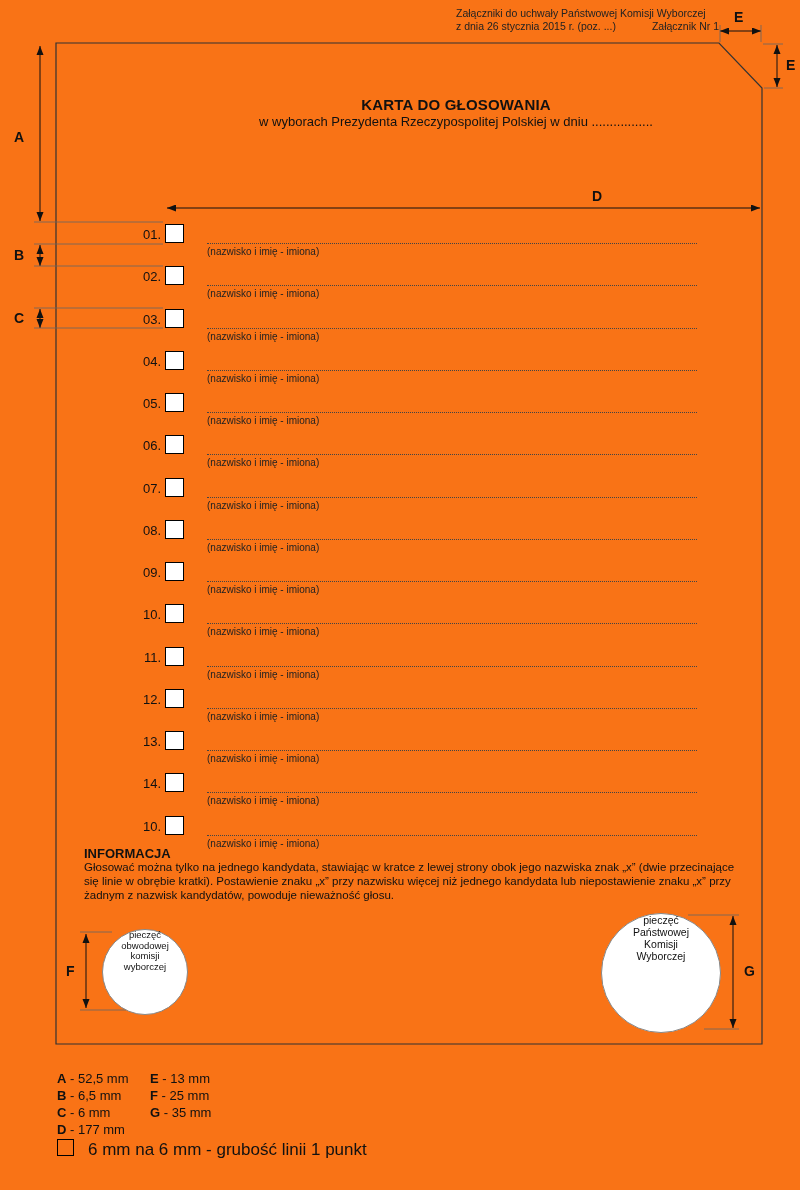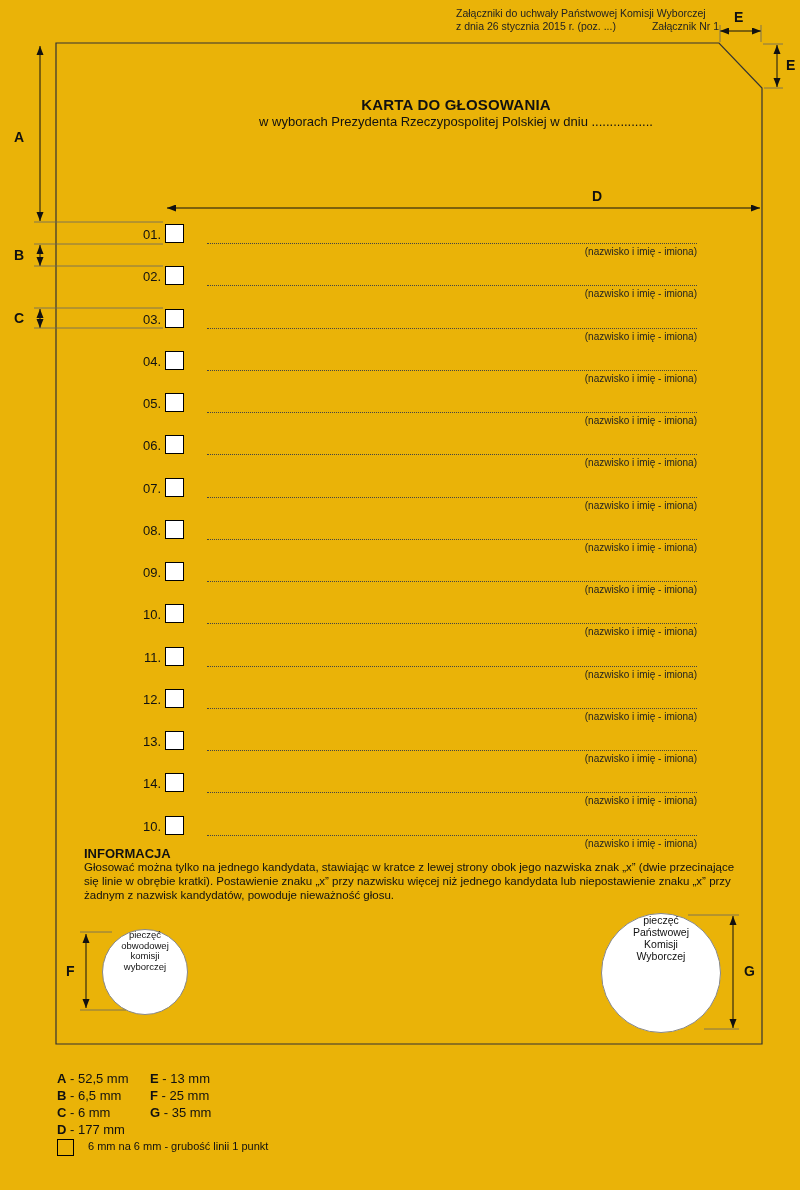--- a/index.html
+++ b/index.html
@@ -1,49 +1,49 @@
 <!DOCTYPE html>
 <html><head>
 <meta charset="utf-8">
 <style>
   html,body{margin:0;padding:0;background:#fff;}
-  #page{position:relative;width:800px;height:1190px;background:#eab308;overflow:hidden;
+  #page{position:relative;width:800px;height:1190px;background:#f97316;overflow:hidden;
         font-family:"Liberation Sans", sans-serif;color:#111;}
   .abs{position:absolute;}
   
   #att-note{left:456px;top:7px;width:263px;font-size:10.5px;line-height:13px;color:#222;}
   #att-note .l2{display:flex;justify-content:space-between;}
   
   .center-band{left:56px;width:800px;text-align:center;}
   #title{top:96px;font-size:15px;font-weight:bold;letter-spacing:.2px;}
   #subtitle{top:114px;font-size:13px;}
   #section-heading{top:164px;font-size:13.5px;font-weight:bold;}
   
   .dim{position:absolute;font-weight:bold;font-size:14px;color:#111;}
   
   #rows{left:0;top:224px;width:800px;}
   .row{position:relative;height:42.25px;}
   .row .num{position:absolute;left:130px;top:3px;width:31px;text-align:right;font-size:13px;}
   .row .box{position:absolute;left:165px;top:0;width:17px;height:17px;border:1.5px solid #000;background:#fff;}
   .row .dotline{position:absolute;left:207px;top:4px;width:490px;height:15px;border-bottom:1.5px dotted #444;}
-  .row .caption{position:absolute;left:207px;top:22px;width:490px;text-align:right;font-size:10px;color:#222;}
+  .row .caption{position:absolute;left:207px;top:22px;width:490px;text-align:left;font-size:10px;color:#222;}
   
   #info-heading{left:84px;top:846px;font-size:13px;font-weight:bold;}
   #info-body{left:84px;top:860px;width:662px;font-size:11.5px;line-height:14px;color:#111;}
   
   .stamp{position:absolute;border:1px solid #888;border-radius:50%;display:flex;justify-content:center;text-align:center;background:#fff;}
   #stamp-left{left:102px;top:929px;width:84px;height:84px;font-size:9.5px;line-height:10.5px;}
   #stamp-right{left:601px;top:913px;width:118px;height:118px;font-size:10.5px;line-height:12px;}
   
   .legend-col{position:absolute;top:1070px;font-size:13px;line-height:17px;}
   #legend-col1{left:57px;}
   #legend-col2{left:150px;}
   .legend-row b{font-weight:bold;}
   #legend-box{left:57px;top:1139px;width:15px;height:15px;border:1.5px solid #000;}
-  #legend-box-note{left:88px;top:1140px;font-size:11px;}
+  #legend-box-note{left:88px;top:1140px;font-size:17px;}
   svg{position:absolute;left:0;top:0;pointer-events:none;}
 </style>
 </head>
 <body>
 
 <div id="page">
 
   <svg width="800" height="1190" viewBox="0 0 800 1190">
     <defs>
       <marker id="mE" markerWidth="10" markerHeight="8" refX="9" refY="3.5" orient="auto" markerUnits="userSpaceOnUse">

